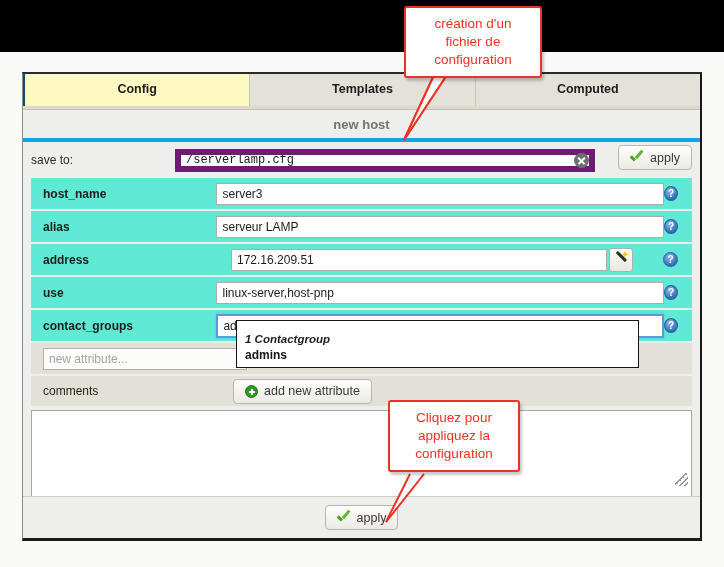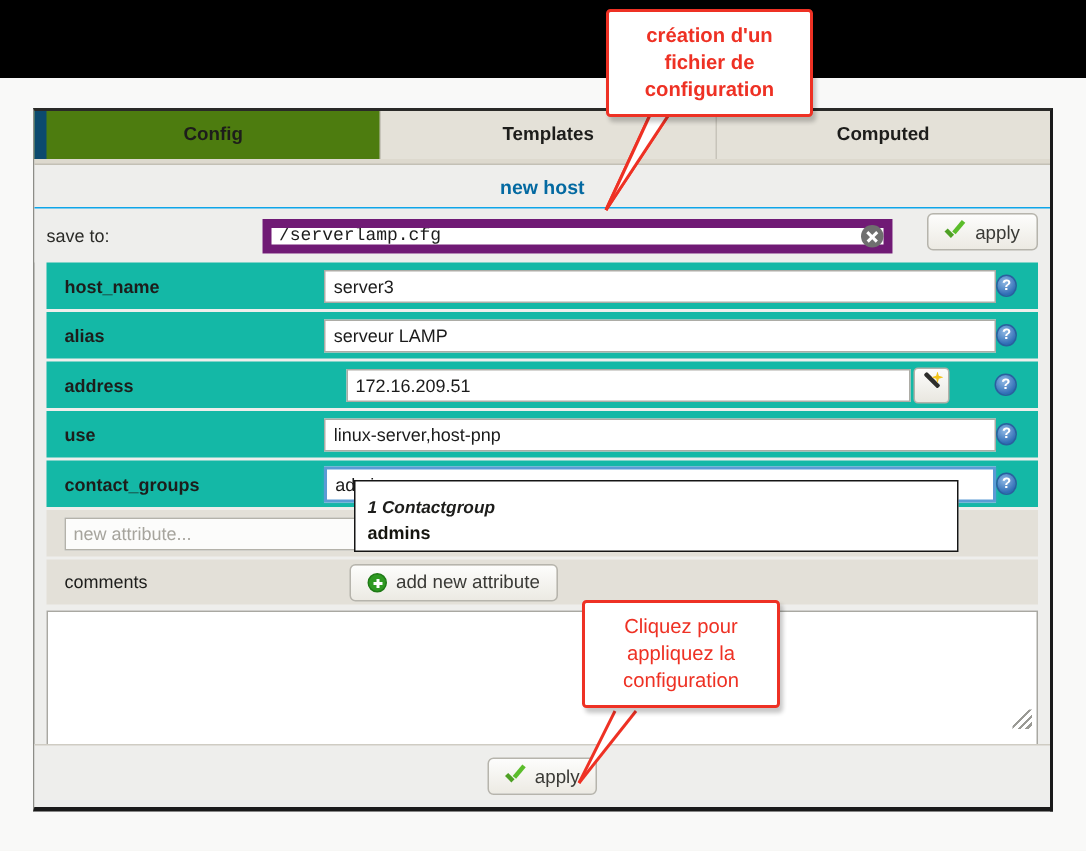--- a/index.html
+++ b/index.html
@@ -37,36 +37,36 @@
   }
   .tab {
     flex: 1 1 0; height: 32px; line-height: 31px;
     text-align: center;
     font-size: 12.5px; font-weight: bold; color: #1d1d1b;
     background: #e4e1d8;
     border-right: 1px solid #c7c4ba;
     cursor: pointer;
   }
   .tab.active {
-    background: #4d7c0f;
-    border-left: 8px solid #0c4a6e;
+    background: #fef9c3;
+    border-left: 2px solid #0c4a6e;
   }
   .tab:last-child { border-right: none; }
 
   .tabshadow {
     height: 4px; background: #ddd9ce;
     border-bottom: 1px solid #c3c0b5;
   }
 
   
   .headblock { background: #eeeeec; padding: 3px 0 0 0; position: relative; }
   .panel-title {
     text-align: center; font-size: 13px; font-weight: bold;
-    color: #0369a1; padding: 4px 0 6px 0;
-    border-bottom: 1px solid #0ea5e9;
+    color: #737373; padding: 4px 0 6px 0;
+    border-bottom: 4px solid #0ea5e9;
   }
   .saverow {
     position: relative; height: 36px;
     display: flex; align-items: center;
     padding: 0 8px;
   }
   .saveto-label {
     font-size: 12px; color: #2b2b28;
     width: 144px; padding-right: 8px;
   }
@@ -120,21 +120,21 @@
     content: ""; position: absolute; background: #fff;
   }
   .plus-icon::before { left: 2.5px; top: 5px; width: 6px; height: 2px; }
   .plus-icon::after { left: 4.5px; top: 3px; width: 2px; height: 6px; }
 
   
   .rows { padding: 0 8px; }
   .row {
     position: relative;
     height: 31px; margin-bottom: 2px;
-    background: #14b8a6;
+    background: #5eead4;
     display: flex; align-items: center;
   }
   .row .label {
     width: 200px; padding-left: 12px;
     font-size: 12px; font-weight: bold; color: #1d1d1b;
   }
   .row input.val {
     width: 484px; height: 22px;
     border: 1px solid #adaca6; background: #fff;
     font-family: "Liberation Sans", sans-serif;
@@ -237,21 +237,21 @@
     position: absolute; z-index: 60;
     background: #ffffff;
     border: 2px solid #ee3124;
     border-radius: 3px;
     color: #ee3124;
     font-size: 13.5px; line-height: 18px;
     text-align: center;
     padding: 7px 9px;
     box-shadow: 2px 3px 3px rgba(0,0,0,0.22);
   }
-  #callout-1 { left: 404px; top: 6px; width: 138px; font-weight: bold; }
+  #callout-1 { left: 404px; top: 6px; width: 138px; }
   #callout-2 { left: 388px; top: 400px; width: 132px; }
 
   .tail { position: absolute; z-index: 59; }
   .tail svg { display: block; overflow: visible; }
 </style>
 </head>
 <body>
 
 <div id="root">
 

